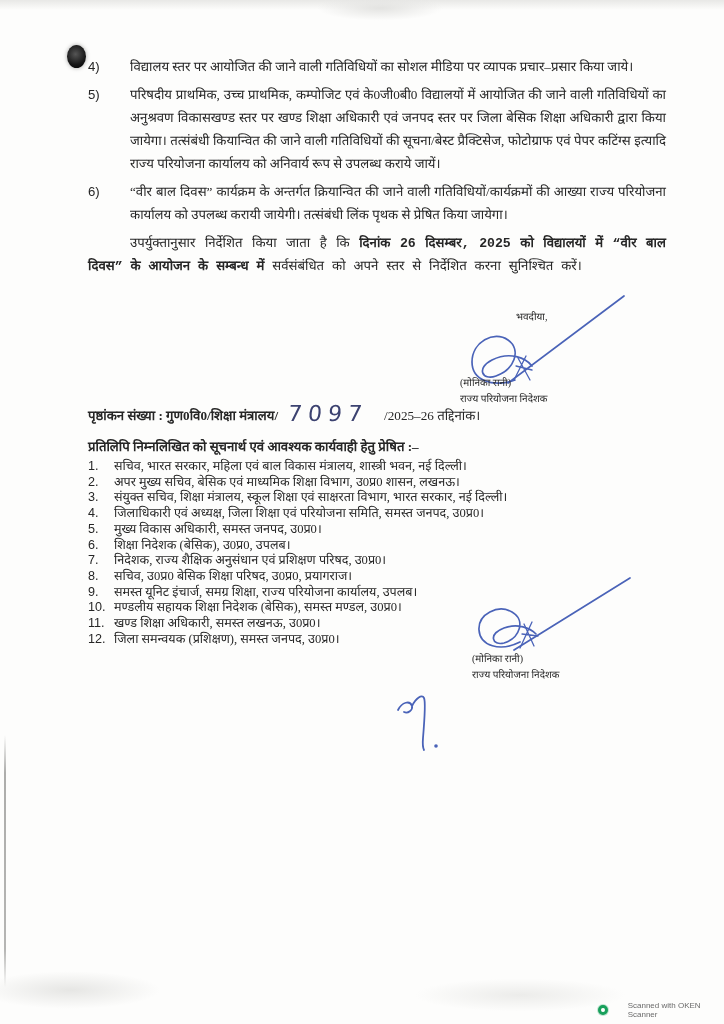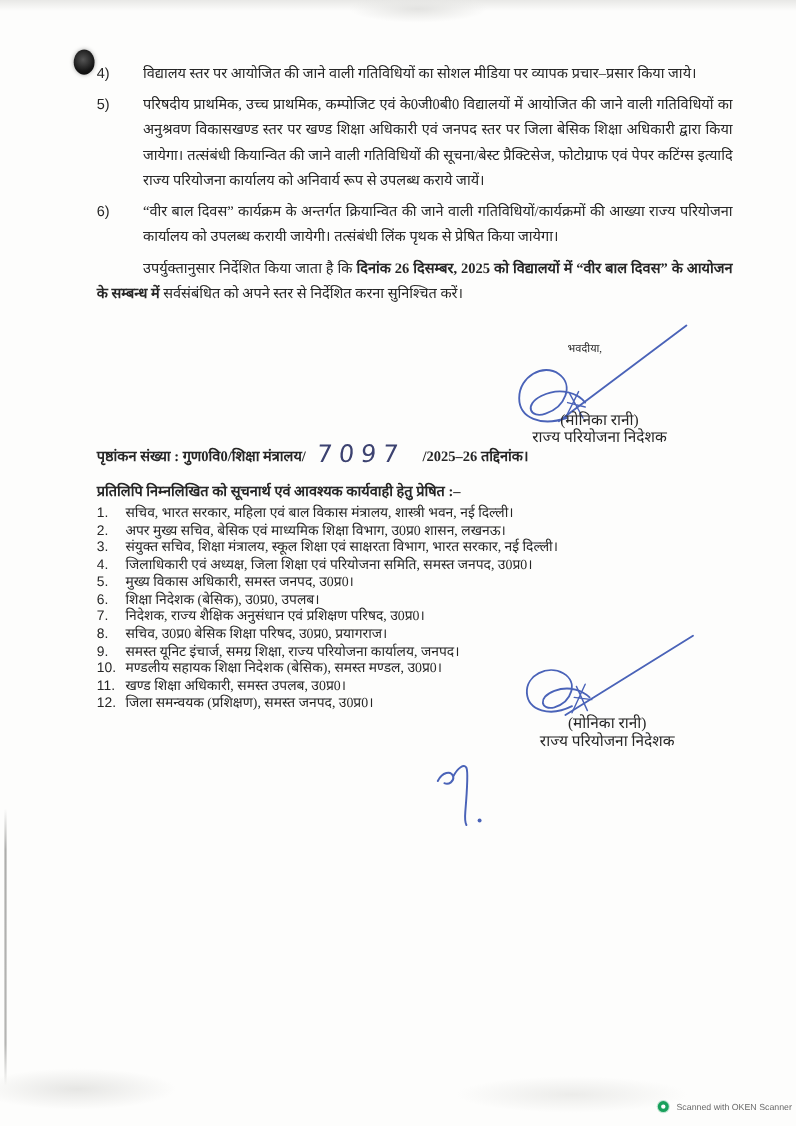--- a/index.html
+++ b/index.html
@@ -29,57 +29,57 @@
     background:radial-gradient(circle at 45% 40%, #555 0%, #161616 60%, #000 100%);
     box-shadow:0 0 4px rgba(0,0,0,.35);
   }
   .top-content{
     position:absolute;left:88px;top:55px;width:578px;
     font-size:13.2px;line-height:23px;text-align:justify;
   }
   .point{display:flex;margin-bottom:5px;}
   .pnum{flex:0 0 42px;font-family:"Liberation Sans","DejaVu Sans",sans-serif;}
   .ptext{flex:1;text-align:justify;}
-  .closing{margin:6px 0 0 0;text-indent:42px;}
+  .closing{margin:6px 0 0 0;text-indent:42px;font-family:Liberation Mono, monospace;}
   .closing b{font-weight:700;}
   .enclosure{
     margin-top:12px;font-weight:700;text-decoration:underline;
     text-underline-offset:3px;
   }
   .valediction{position:absolute;left:516px;top:309px;font-size:10px;}
   .sig{position:absolute;}
   .sig svg{display:block;}
   .sig-block{
-    position:absolute;text-align:center;font-size:14px;line-height:15.5px;
+    position:absolute;text-align:left;font-size:10px;line-height:15.5px;
   }
   .sig-block-1{left:460px;top:375px;width:170px;}
   .sig-block-2{left:472px;top:651px;width:160px;}
   .endorsement{
     position:absolute;left:88px;top:401px;width:590px;
     font-size:13.2px;line-height:24px;white-space:nowrap;
   }
   .endorsement .lbl{font-weight:700;text-align:center;}
-  .endorsement .tail{font-weight:700;}
+  .endorsement .tail{font-weight:400;}
   .hand-number{
     display:inline-block;margin:0 16px 0 10px;
     font-size:22px;letter-spacing:6px;color:#3c4270;
     transform:skew(-6deg) translateY(1px);
     font-family:"DejaVu Sans","Liberation Sans",sans-serif;
   }
   .copy-heading{
     position:absolute;left:88px;top:437px;
     font-size:13.2px;font-weight:700;text-underline-offset:3px;
   }
   .copy-list{position:absolute;left:88px;top:459px;width:590px;font-size:12.6px;line-height:15.7px;}
   .copy-row{display:flex;}
   .cnum{flex:0 0 26px;font-family:"Liberation Sans","DejaVu Sans",sans-serif;}
   .ctext{flex:1;}
   .pen-mark{position:absolute;left:386px;top:686px;}
   .oken-badge{
-    position:absolute;left:598px;top:1001px;display:flex;align-items:center;gap:7px;
+    position:absolute;left:598px;top:1001px;display:flex;align-items:center;gap:20px;
     font-family:"Liberation Sans","DejaVu Sans",sans-serif;font-size:8px;color:#6a6a6a;
   }
   .oken-icon{
     width:4px;height:4px;border:3px solid #18a05b;border-radius:50%;background:#fff;
     box-shadow:0 0 0 1px rgba(24,160,91,.25);
   }
 </style>
 </head>
 <body>
 
@@ -154,29 +154,29 @@
     <div class="copy-row">
         <span class="cnum">7.</span>
         <span class="ctext">निदेशक, राज्य शैक्षिक अनुसंधान एवं प्रशिक्षण परिषद, उ0प्र0।</span>
       </div>
     <div class="copy-row">
         <span class="cnum">8.</span>
         <span class="ctext">सचिव, उ0प्र0 बेसिक शिक्षा परिषद, उ0प्र0, प्रयागराज।</span>
       </div>
     <div class="copy-row">
         <span class="cnum">9.</span>
-        <span class="ctext">समस्त यूनिट इंचार्ज, समग्र शिक्षा, राज्य परियोजना कार्यालय, जनपद।</span>
+        <span class="ctext">समस्त यूनिट इंचार्ज, समग्र शिक्षा, राज्य परियोजना कार्यालय, उपलब।</span>
       </div>
     <div class="copy-row">
         <span class="cnum">10.</span>
         <span class="ctext">मण्डलीय सहायक शिक्षा निदेशक (बेसिक), समस्त मण्डल, उ0प्र0।</span>
       </div>
     <div class="copy-row">
         <span class="cnum">11.</span>
-        <span class="ctext">खण्ड शिक्षा अधिकारी, समस्त उपलब, उ0प्र0।</span>
+        <span class="ctext">खण्ड शिक्षा अधिकारी, समस्त लखनऊ, उ0प्र0।</span>
       </div>
     <div class="copy-row">
         <span class="cnum">12.</span>
         <span class="ctext">जिला समन्वयक (प्रशिक्षण), समस्त जनपद, उ0प्र0।</span>
       </div>
   </div>
 
   <div class="sig" style="left:462px;top:572px;">
     <svg width="175" height="85" viewBox="0 0 175 85">
       <path d="M 58,70 C 38,80 18,74 17,58 C 16,42 36,32 50,40 C 64,48 58,66 42,71 C 30,74 26,62 42,56 C 56,51 68,56 74,62 M 52,78 L 168,6" fill="none" stroke="#4a63b8" stroke-width="1.7" stroke-linecap="round"></path>

